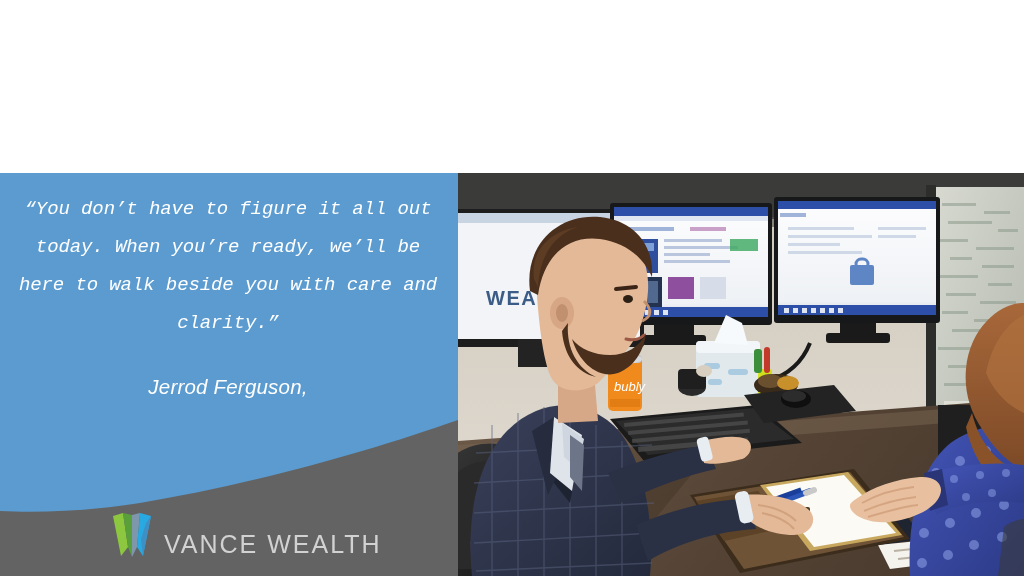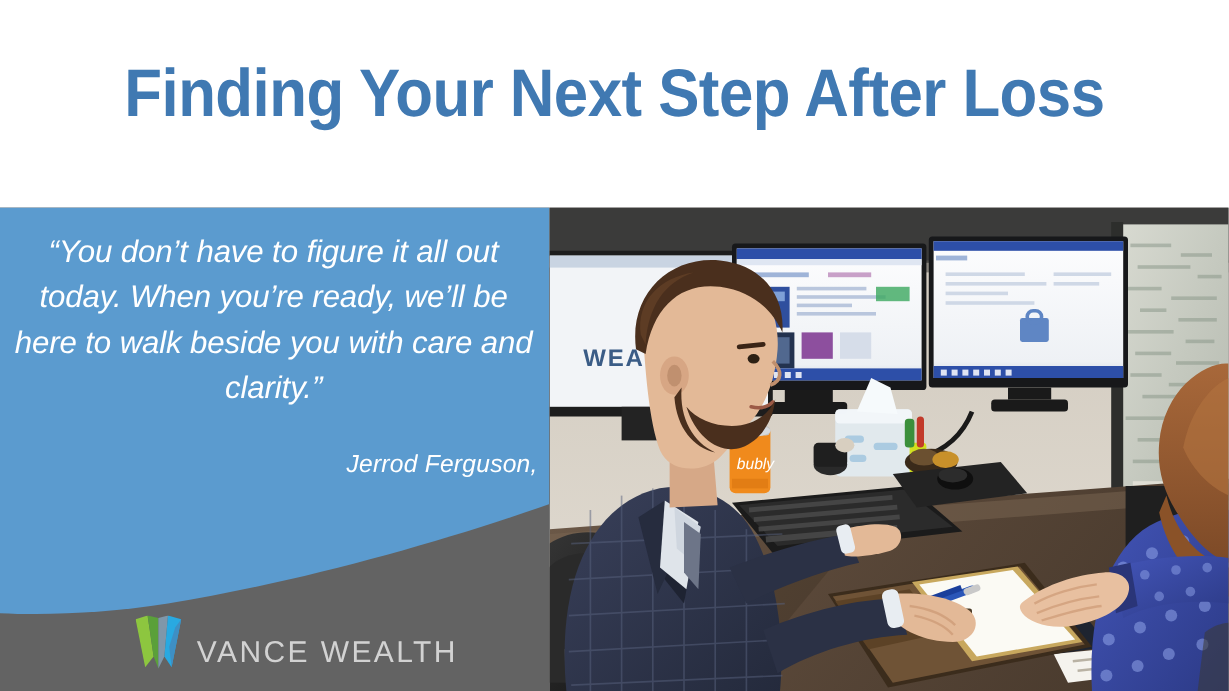--- a/index.html
+++ b/index.html
@@ -77,35 +77,35 @@
   
   .quote-block {
     position: absolute;
     left: 8px;
     top: 17px;
     width: 440px;
     text-align: center;
     color: #ffffff;
   }
   .quote-text {
-    font-family: Liberation Sans, sans-serif;
+    font-family: Liberation Mono, monospace;
     font-style: italic;
     font-weight: normal;
-    font-size: 26px;
+    font-size: 19px;
     line-height: 38px;
     color: #ffffff;
     letter-spacing: -0.1px;
   }
 
   .attribution {
     position: absolute;
     left: 8px;
     top: 200px;
     width: 440px;
-    text-align: right;
+    text-align: center;
     color: #ffffff;
     font-family: "Liberation Sans", sans-serif;
     font-style: italic;
     font-size: 20.5px;
     line-height: 28px;
     letter-spacing: 0.2px;
   }
   .attribution .aline { display: block; }
 
   
@@ -141,23 +141,20 @@
     overflow: hidden;
     background: #2b2b2b;
   }
   .photo svg { display: block; }
 </style>
 </head>
 <body>
 
 <div id="slide">
 
-  <div class="title-band">
-    <div class="slide-title">Finding Your Next Step After Loss</div>
-  </div>
 
   <div class="lower">
 
     <div class="gray-plate"></div>
 
     <div class="blue-panel">
       <svg width="458" height="403" viewBox="0 0 458 403" xmlns="http://www.w3.org/2000/svg">
         <path d="M0,0 L458,0 L458,247 C370,278 250,312 140,330 C90,338 40,340 0,338 Z" fill="#5b9bcf"></path>
       </svg>
     </div>

